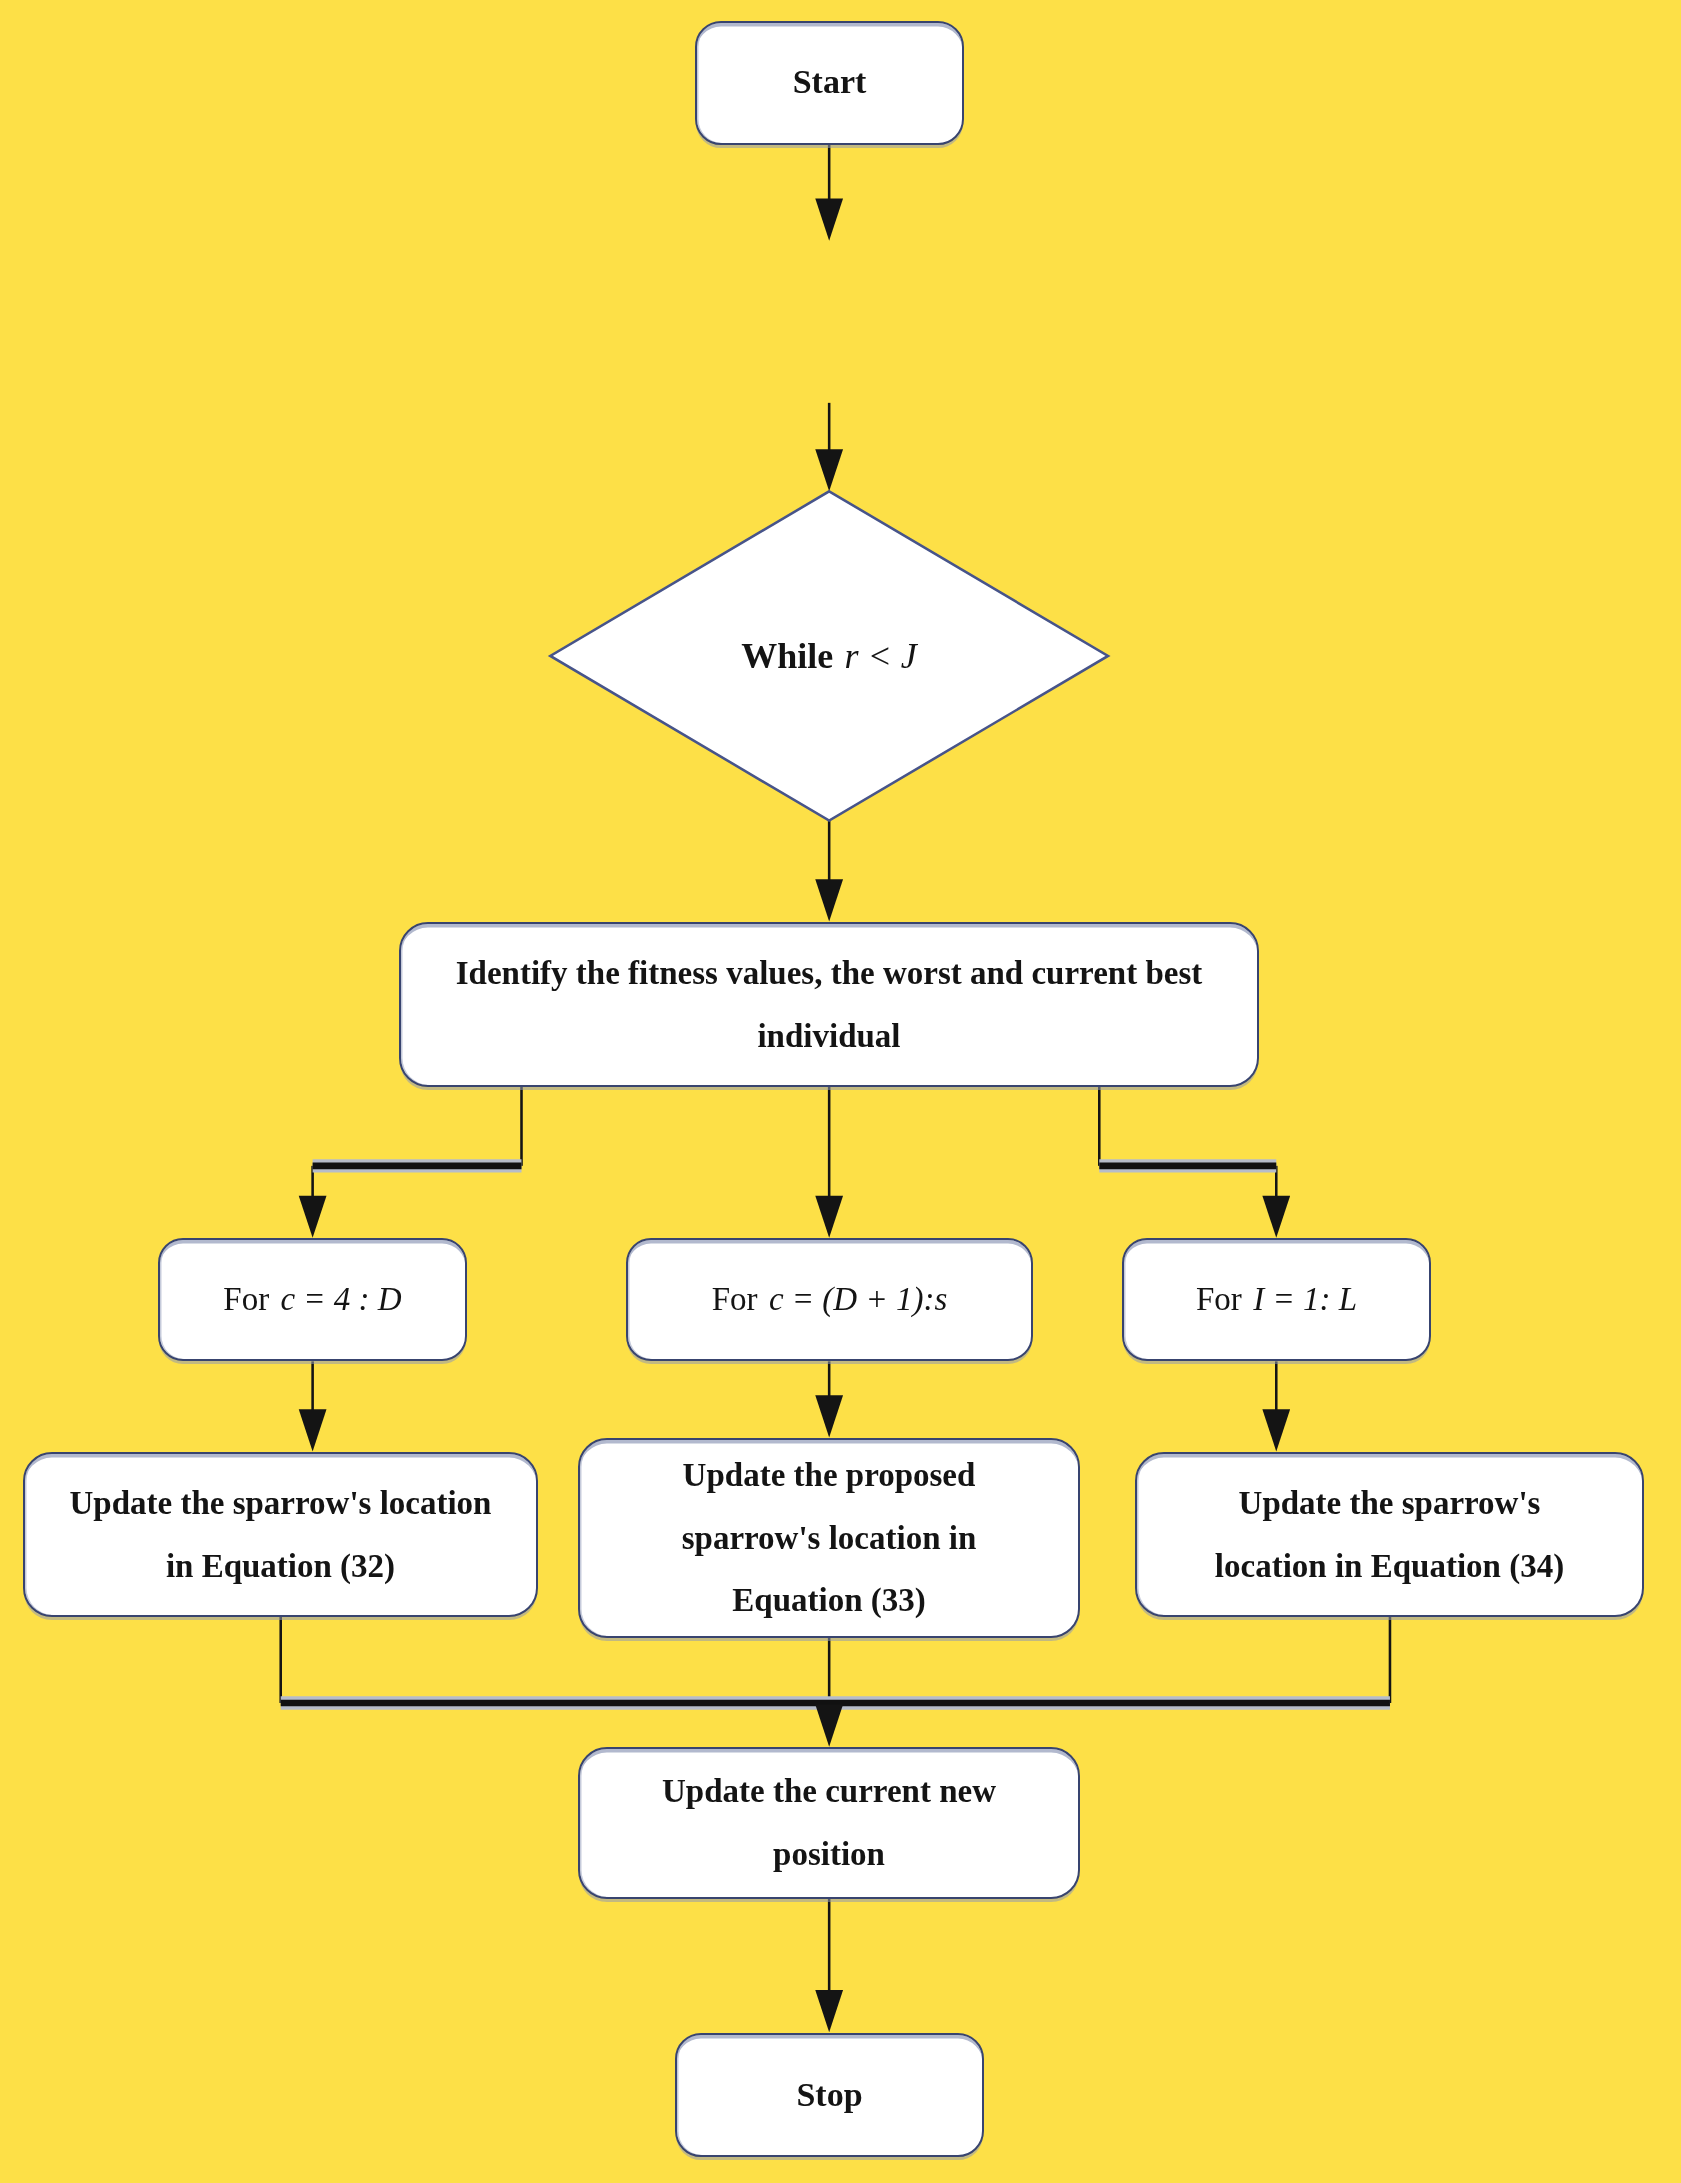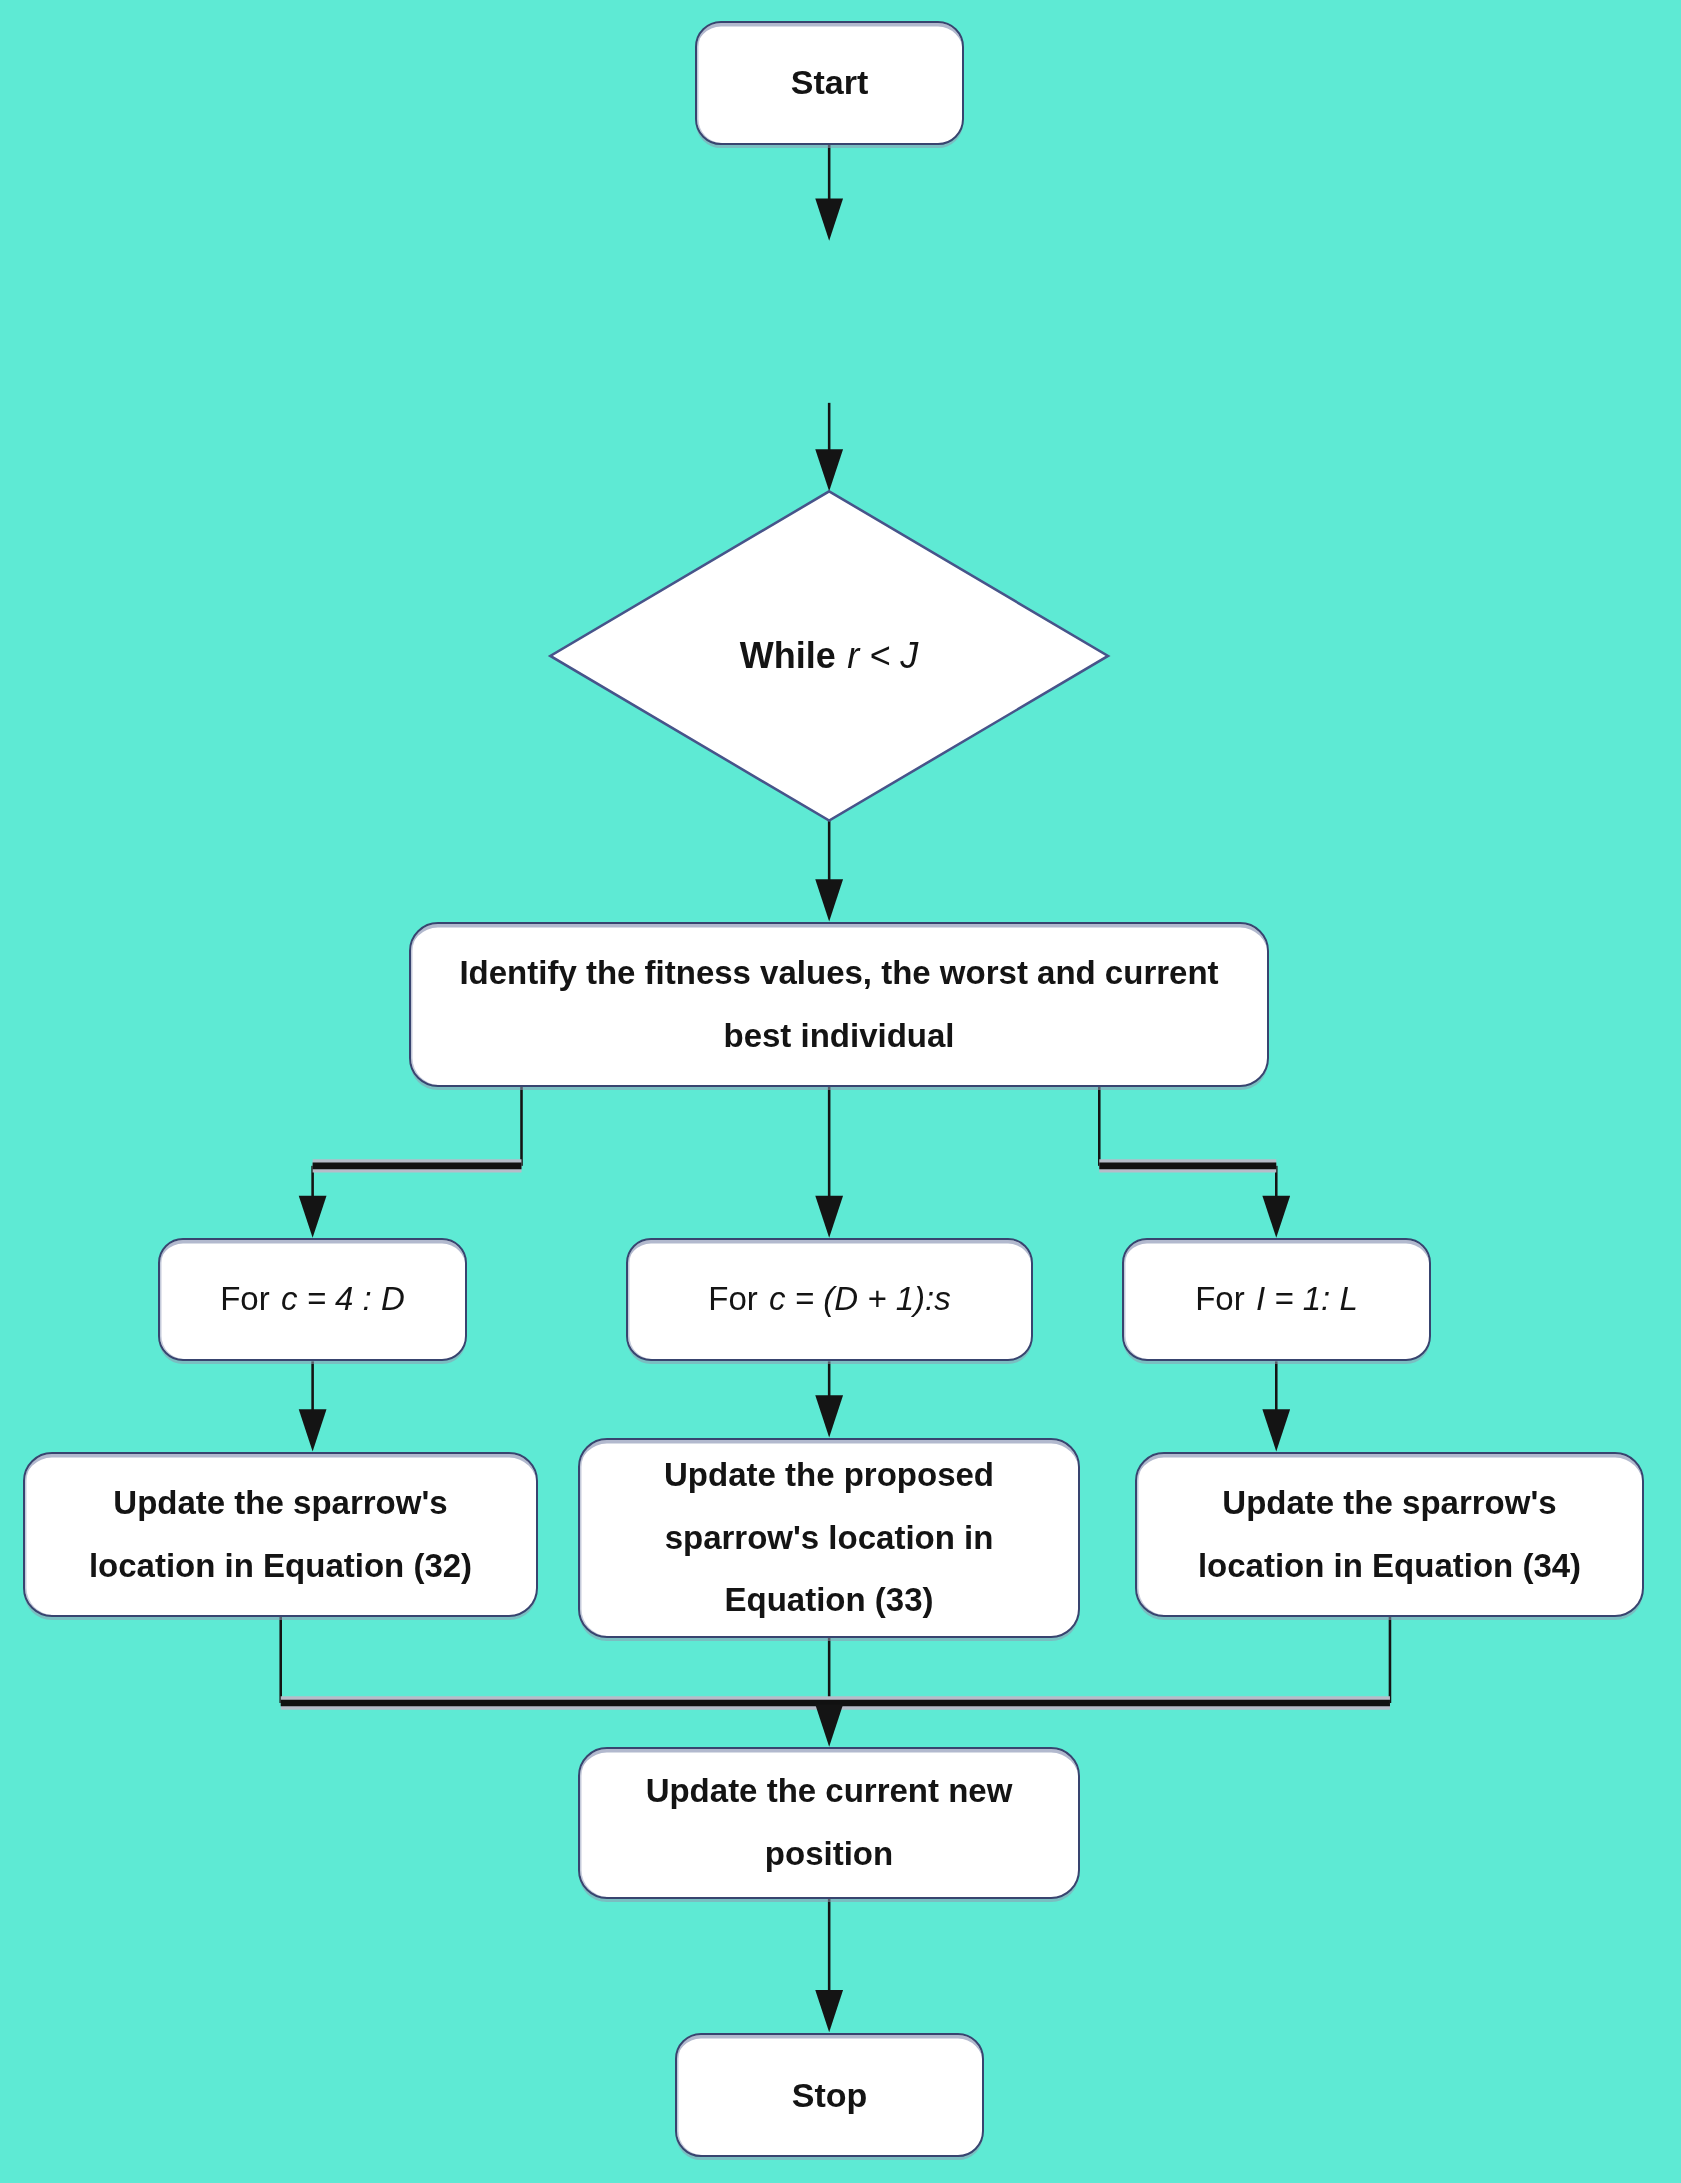--- a/index.html
+++ b/index.html
@@ -1,21 +1,21 @@
 <!DOCTYPE html>
 <html style="font-size:8.2px"><head>
 <meta charset="utf-8">
 <style>
   html,body{margin:0;padding:0;background:#ffffff;}
   .canvas{
     position:relative;
     width:1682px;
     height:2183px;
-    background:#5eead4;
-    font-family:Liberation Sans, sans-serif;
+    background:#fde047;
+    font-family:Liberation Serif, serif;
     color:#141414;
     overflow:hidden;
   }
   svg.connectors{
     position:absolute;
     left:0;top:0;
     width:1682px;height:2183px;
   }
   .node{
     position:absolute;
@@ -29,21 +29,21 @@
     text-align:center;
     font-weight:bold;
     font-size:33px;
     line-height:1.9;
     box-shadow: inset 0 4.6px 0 -1px #b2b9ce,
                 inset 1.5px 0 0 #c6cbdb,
                 0 4.1px 0 -1px rgba(146,153,176,0.55);
   }
   #node-start   {left:695px;top:20.6px;  width:269px; height:124px;border-radius:26px;font-size:34px;}
   #node-init    {left:578px;top:241px; width:502px; height:162px;padding:0 71px;}
-  #node-identify{left:399px; top:922px;width:860px;height:165px;padding:8px 46px;margin-left:10px;}
+  #node-identify{left:399px; top:922px;width:860px;height:165px;padding:8px 46px;}
   #node-for1    {left:158px; top:1238px;width:309px; height:123px;border-radius:25px;font-weight:normal;}
   #node-for2    {left:626px;top:1238px;width:407px; height:123px;border-radius:25px;font-weight:normal;}
   #node-for3    {left:1122px;top:1238px;width:309px; height:123px;border-radius:25px;font-weight:normal;}
   #node-upd1    {left:23px;  top:1452px;width:515px;height:165px;padding:0 36px;}
   #node-upd2    {left:578px;top:1438px;width:502px; height:200px;padding:8px 71px;}
   #node-upd3    {left:1135px;top:1452px;width:509px; height:165px;padding:0 46px;}
   #node-updpos  {left:578px;top:1747px;width:502px; height:152px;padding:0 31px;}
   #node-stop    {left:675px;top:2033px;width:309px; height:124px;border-radius:26px;font-size:34px;}
   .decision-label{
     position:absolute;

